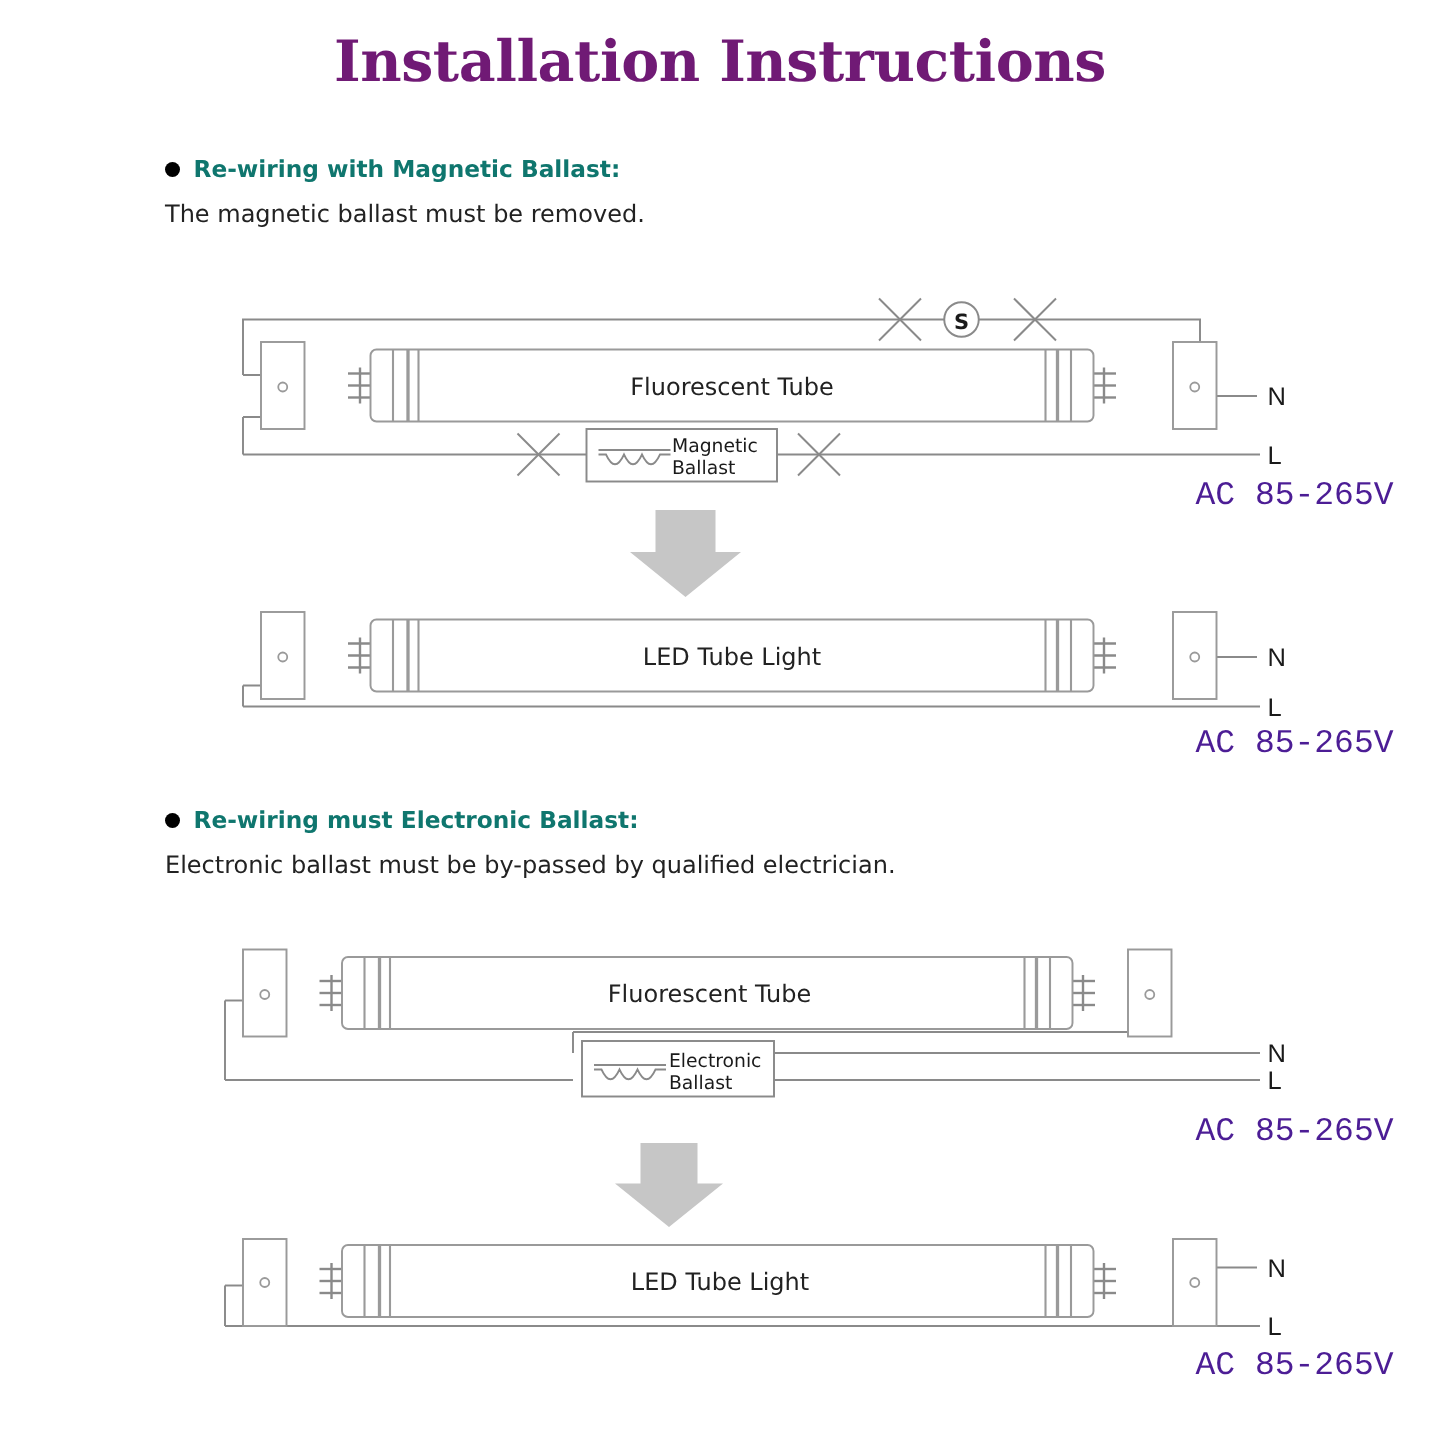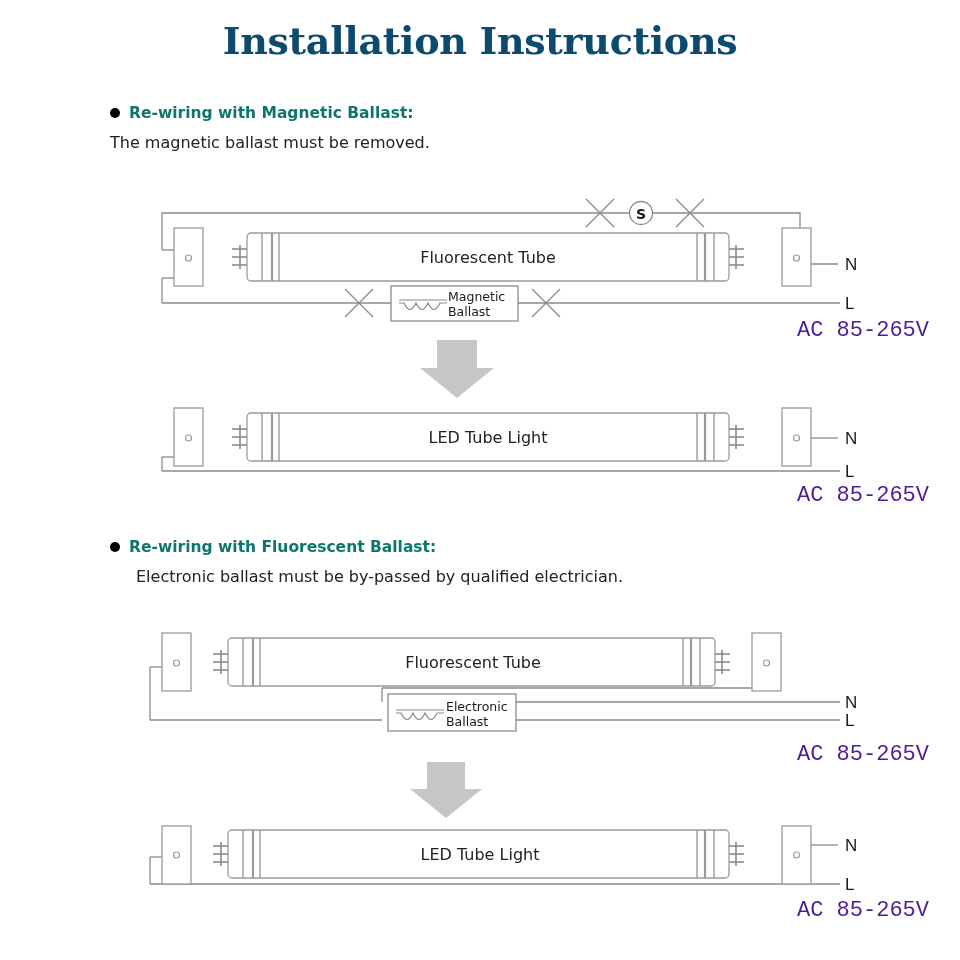--- a/index.html
+++ b/index.html
@@ -26,21 +26,21 @@
   .page-title {
     position: absolute;
     left: 0;
     top: 18px;
     width: 960px;
     text-align: center;
     font-family: "DejaVu Serif", serif;
     font-weight: bold;
     font-size: 38px;
     letter-spacing: -0.3px;
-    color: #0c4a6e;
+    color: #701a75;
   }
 
   .section-heading {
     position: absolute;
     display: flex;
     align-items: center;
     gap: 9px;
     font-family: "DejaVu Sans", sans-serif;
     font-weight: bold;
     font-size: 15.5px;
@@ -243,23 +243,23 @@
 
       <text x="845" y="49" font-family="Liberation Sans, sans-serif" font-size="17" fill="#1a1a1a">N</text>
       <text x="845" y="82" font-family="Liberation Sans, sans-serif" font-size="17" fill="#1a1a1a">L</text>
     </svg>
   </div>
 
   <div class="ac-label" style="left:797px; top:483px;">AC 85-265V</div>
 
   <div class="section-heading" style="left:110px; top:538px;">
     <span class="bullet-dot"></span>
-    <span>Re-wiring with Fluorescent Ballast:</span>
-  </div>
-  <div class="section-sub" style="left:110px; top:567px;margin-left:26px;">Electronic ballast must be by-passed by qualified electrician.</div>
+    <span>Re-wiring must Electronic Ballast:</span>
+  </div>
+  <div class="section-sub" style="left:110px; top:567px;">Electronic ballast must be by-passed by qualified electrician.</div>
 
   <div class="diagram" style="left:0px; top:610px;">
     <svg width="960" height="150" viewBox="0 0 960 150" xmlns="http://www.w3.org/2000/svg">
       <g fill="none" stroke="#8a8a8a" stroke-width="1.3">
 
         <path d="M150 57 L163 57"></path>
         <path d="M150 57 L150 110"></path>
         <path d="M150 110 L382 110"></path>
 
         <path d="M382 92 L382 78"></path>

